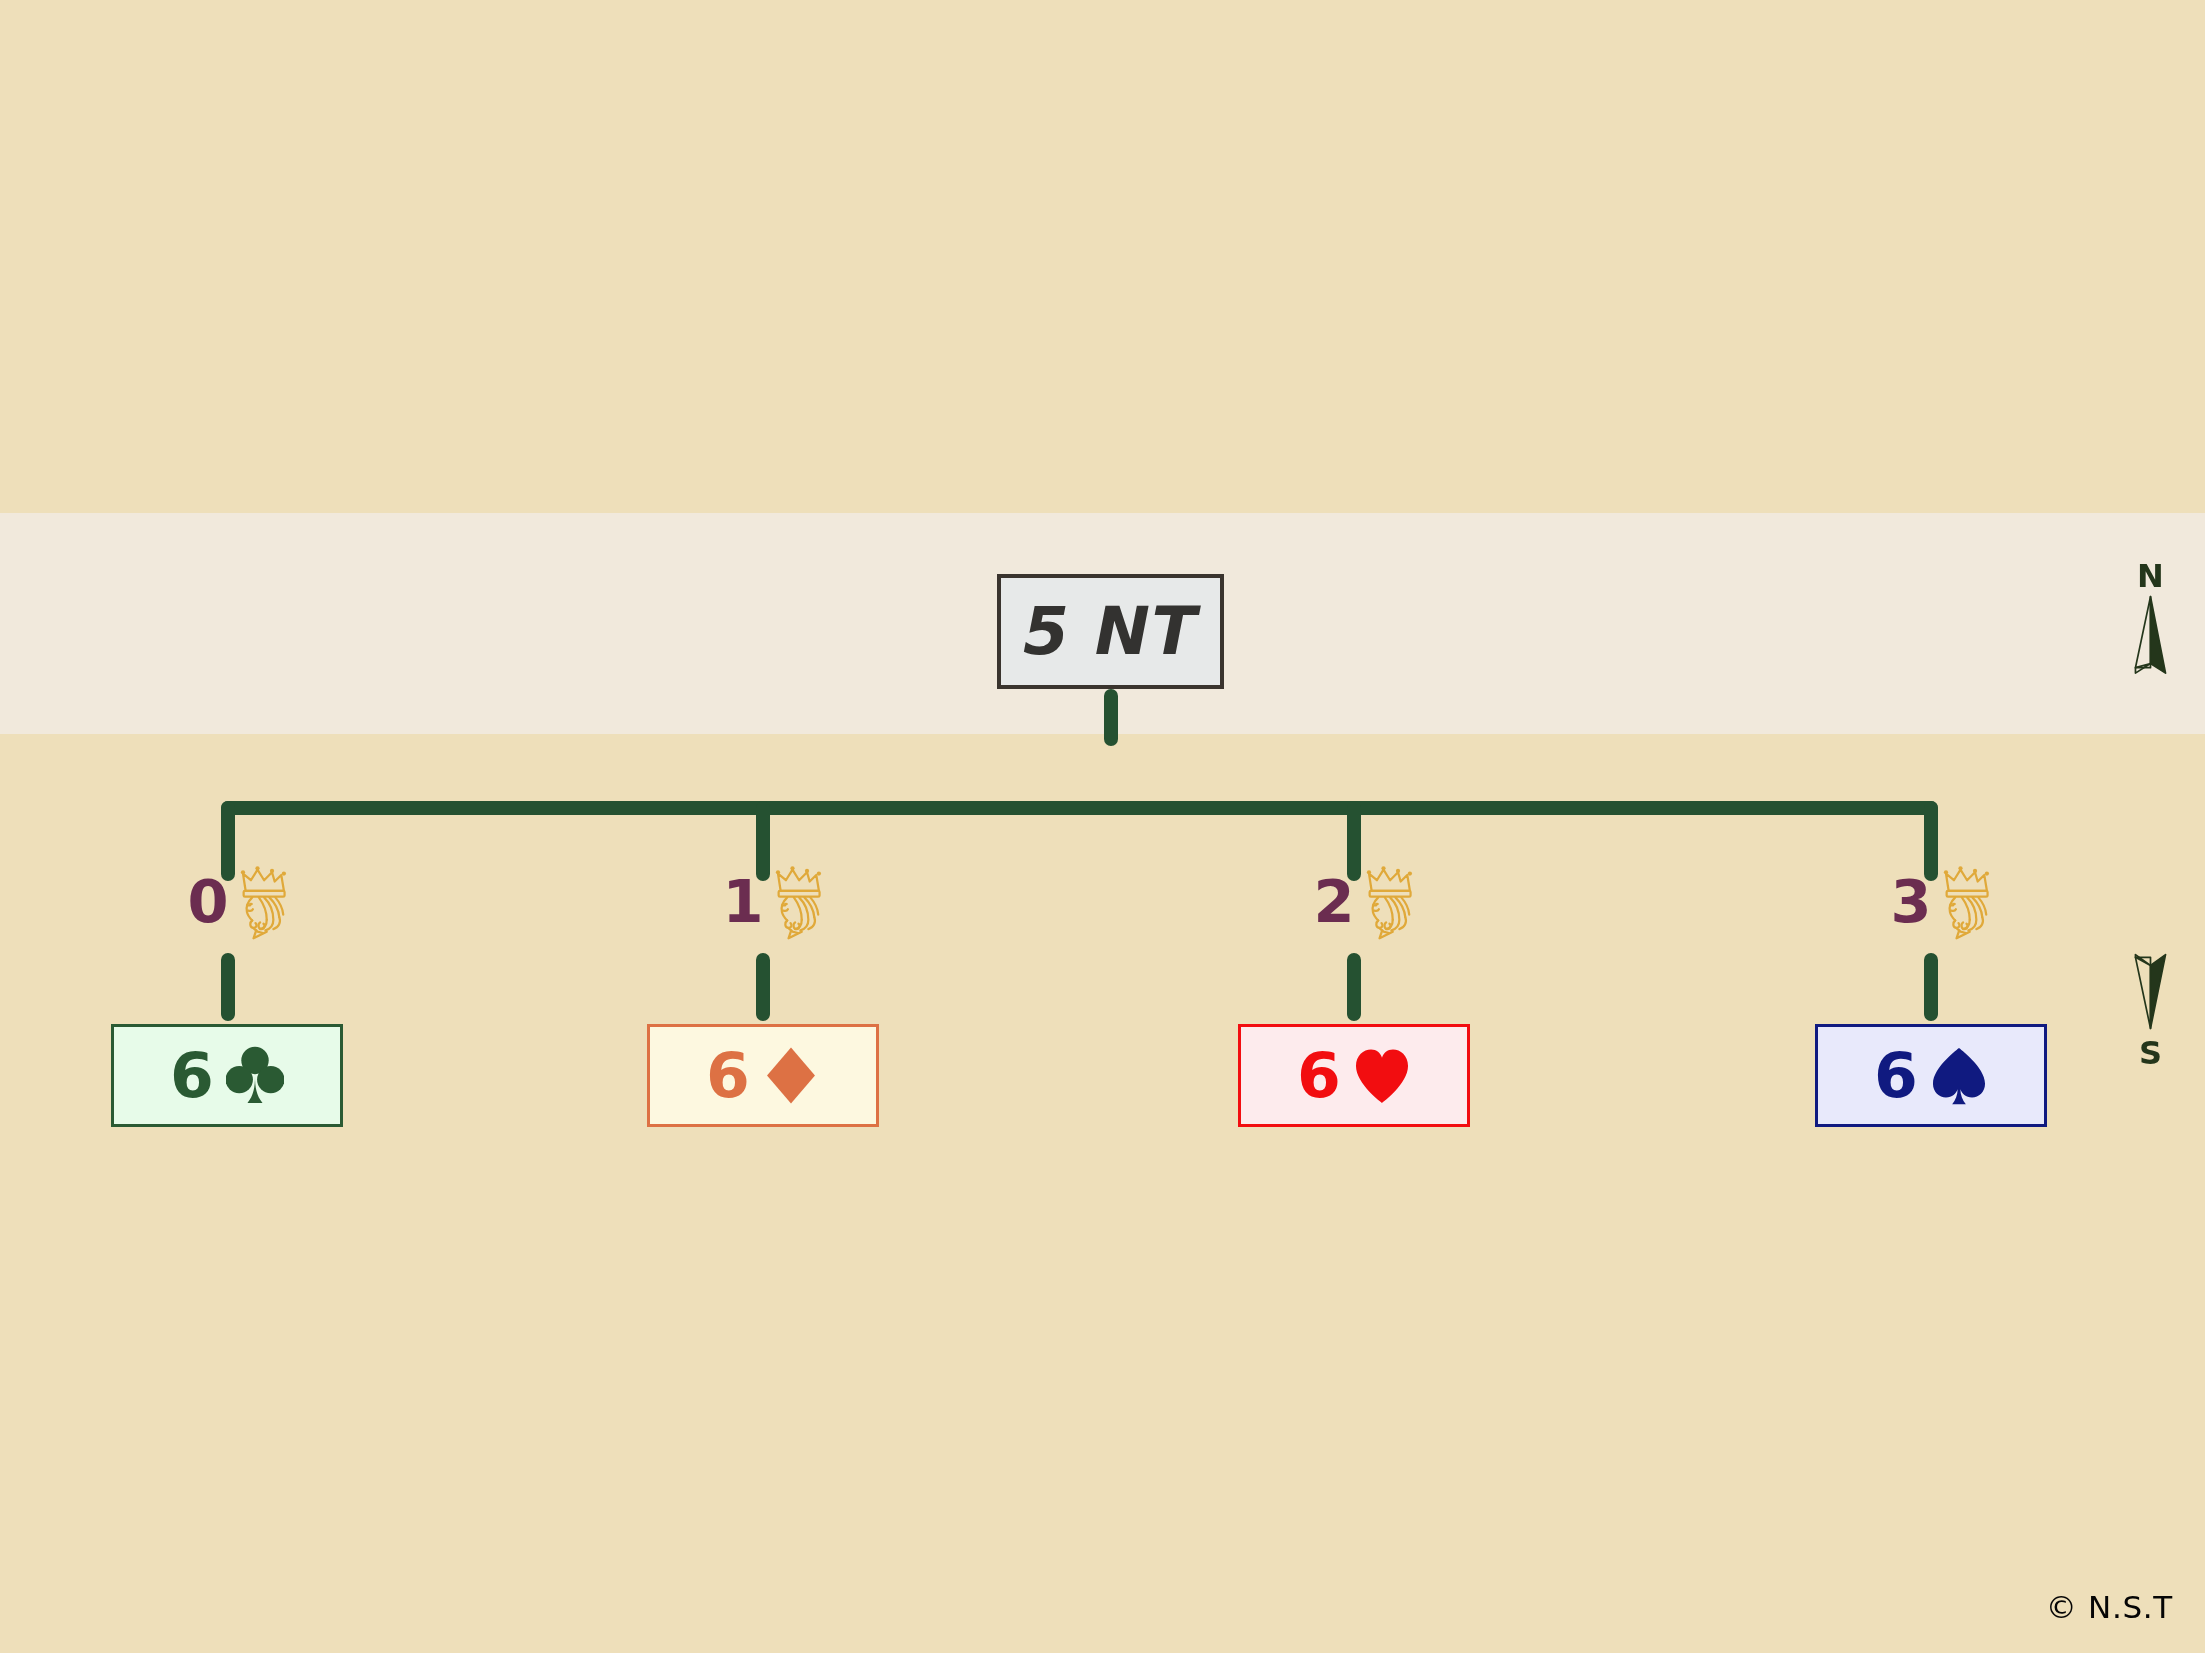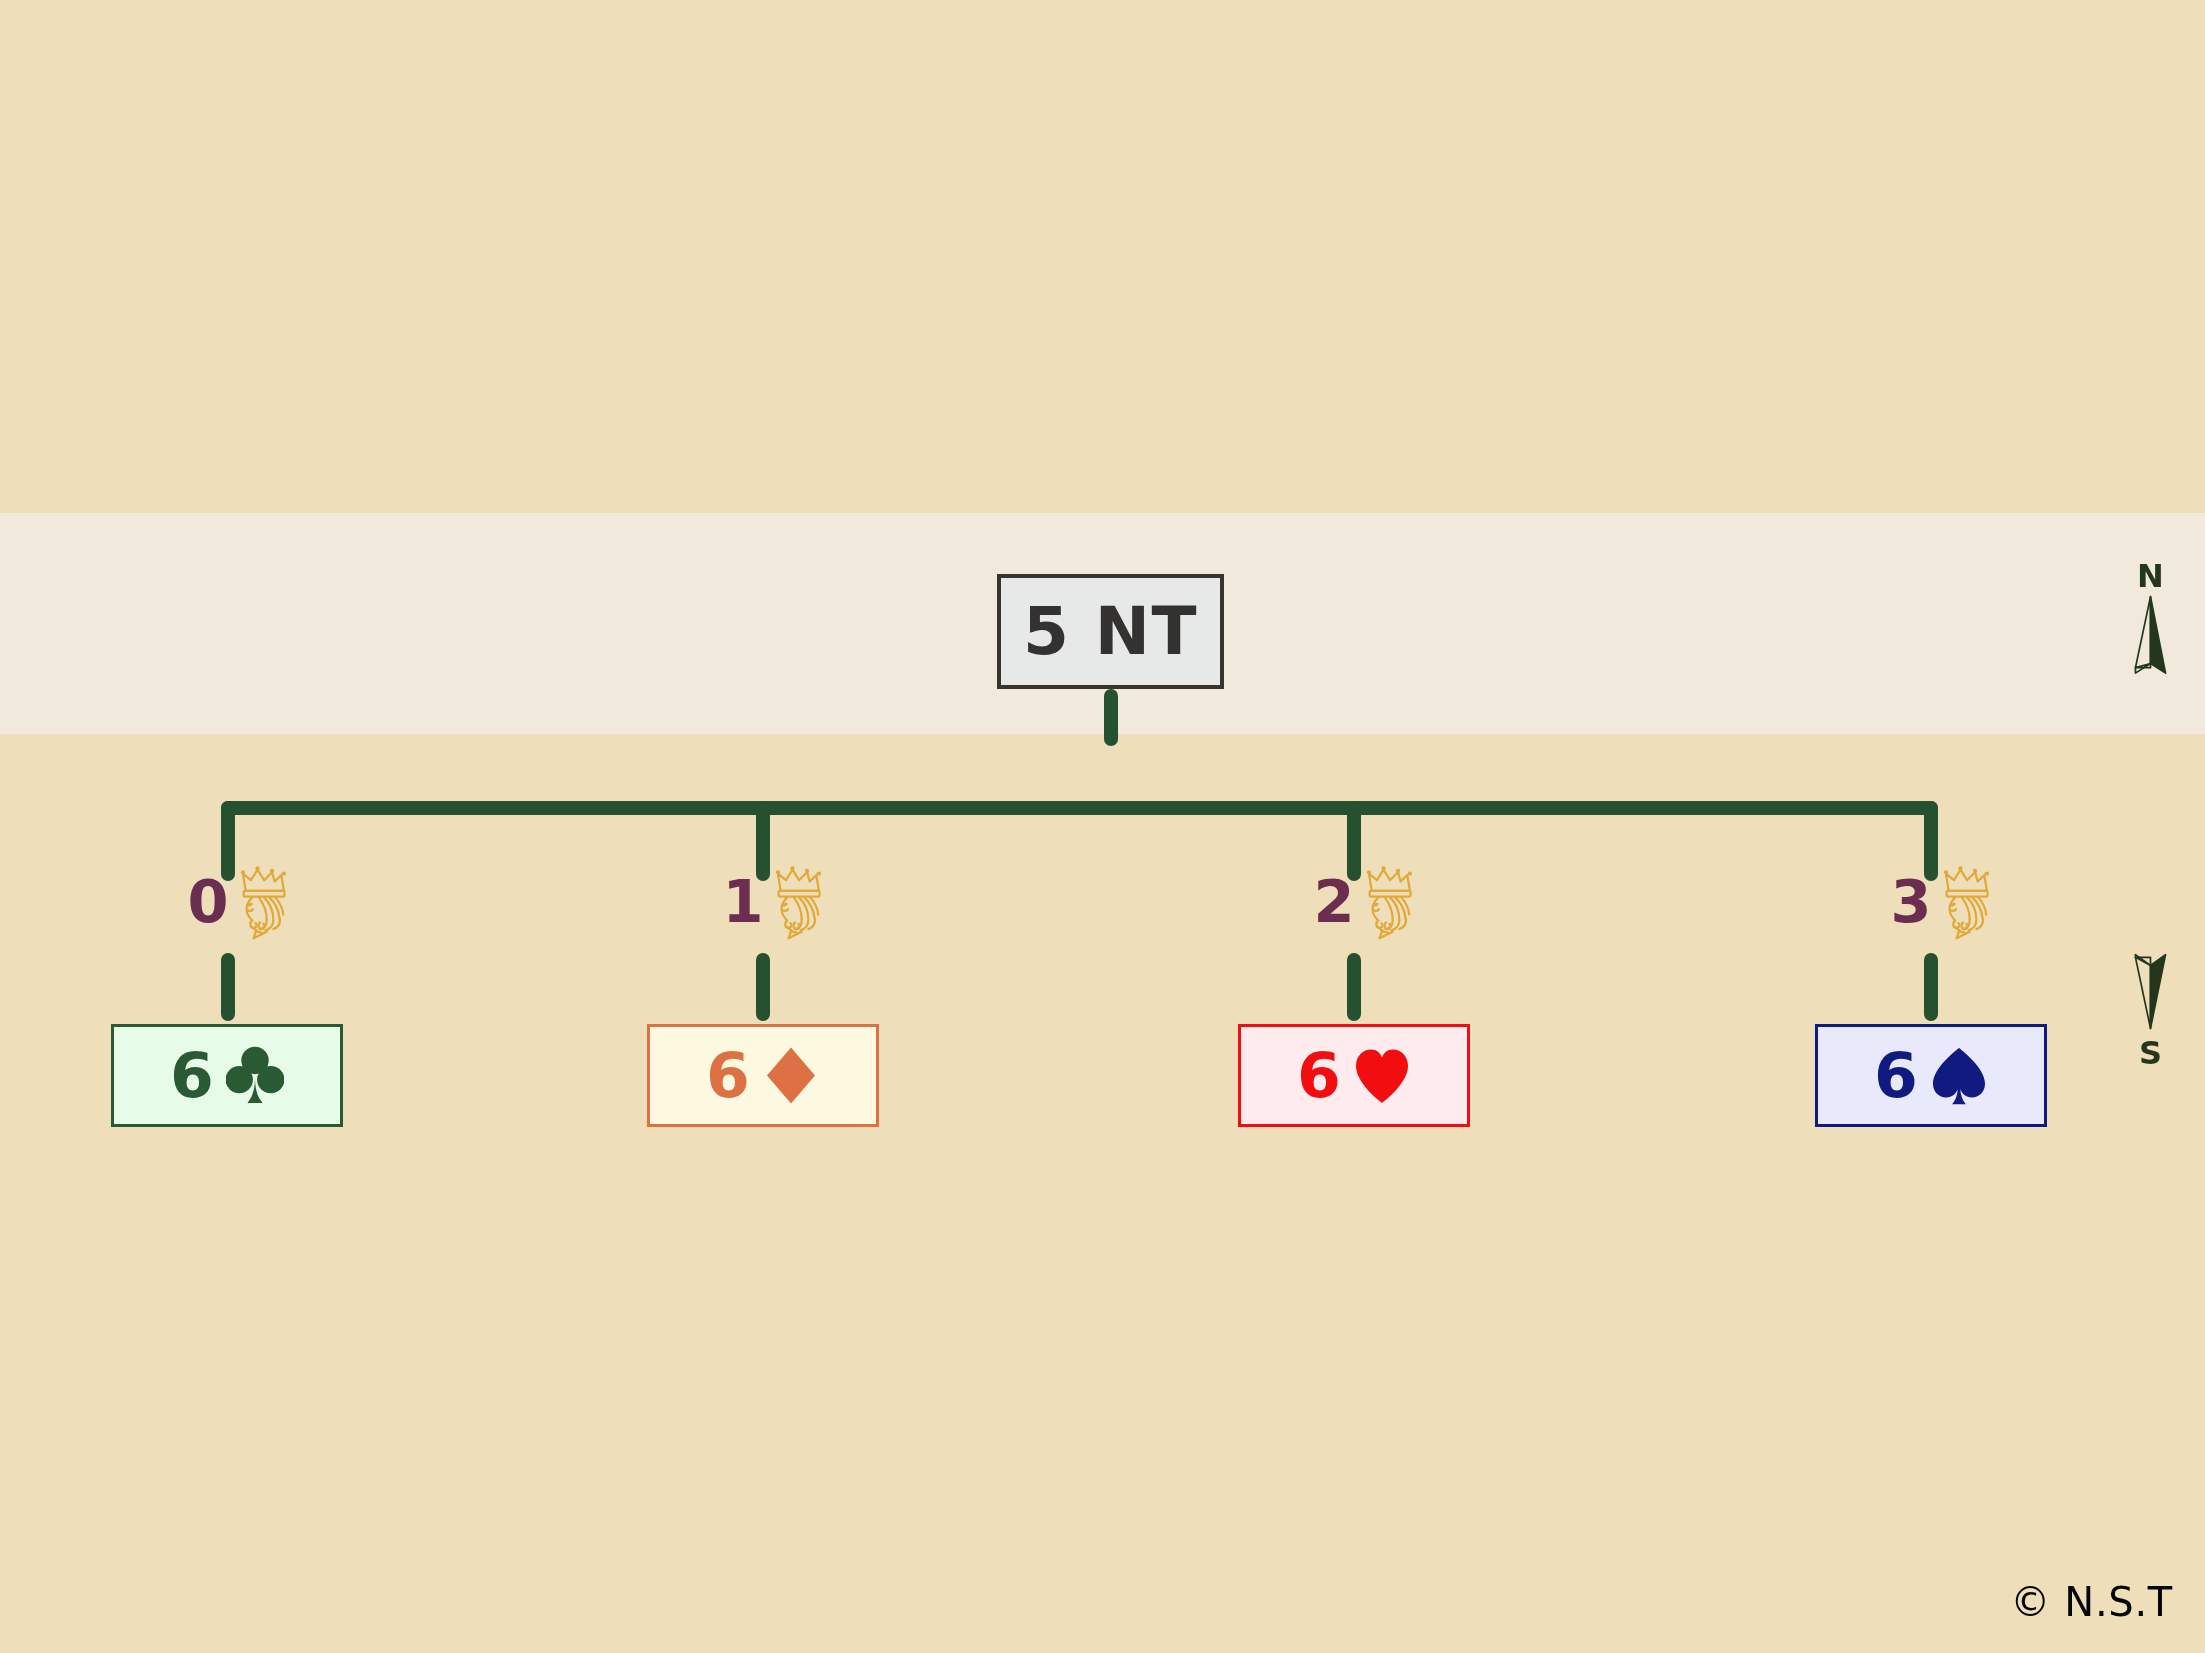--- a/index.html
+++ b/index.html
@@ -32,20 +32,21 @@
     left: 997px;
     top: 574px;
     width: 227px;
     height: 115px;
     background: #E7E9E9;
     border: 4.1px solid #3A342E;
     box-sizing: border-box;
     display: flex;
     align-items: center;
     justify-content: center;
+    font-style: italic;
   }
   .root-box .root-label {
     font-size: 66px;
     font-weight: 700;
     color: #333230;
     letter-spacing: 1.4px;
     line-height: 1;
   }
 
   
@@ -106,21 +107,21 @@
     text-align: center;
     line-height: 1;
   }
   .compass svg { display: block; margin: 0 auto; }
 
   
   .copyright {
     position: absolute;
     right: 32px;
     bottom: 29px;
-    font-size: 40px;
+    font-size: 31px;
     font-weight: 500;
     color: #050505;
     letter-spacing: 0.7px;
     white-space: nowrap;
   }
 </style>
 </head>
 <body>
 
 <div id="stage">

